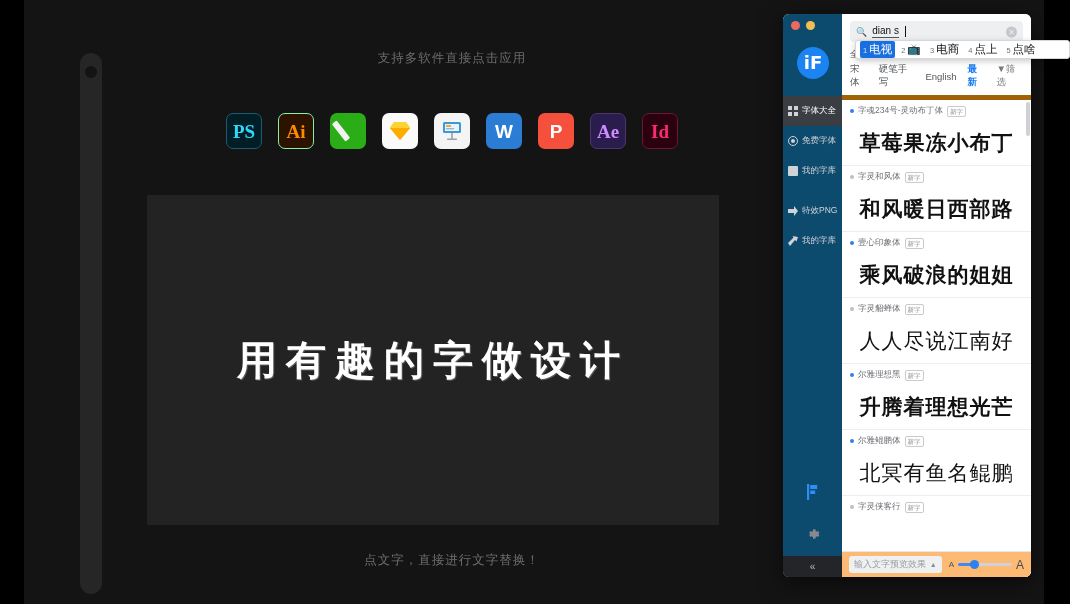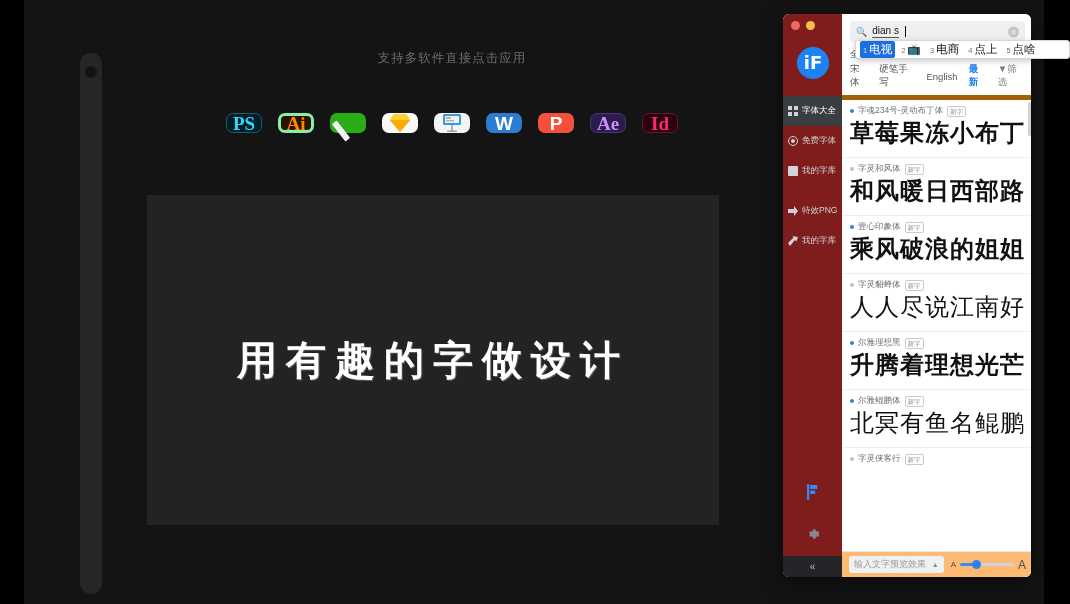--- a/index.html
+++ b/index.html
@@ -32,27 +32,27 @@
   .hint-bottom {
     position: absolute; left: 123px; top: 552px; width: 610px;
     text-align: center; color: #6e6e6e; font-size: 12.5px; letter-spacing: 1px;
   }
 
   .app-icons {
     position: absolute; left: 123px; top: 113px; width: 610px;
     display: flex; justify-content: center; align-items: center; gap: 16px;
   }
   .app-icon {
-    width: 36px; height: 20px; border-radius: 7px;
+    width: 36px; height: 36px; border-radius: 7px;
     display: flex; align-items: center; justify-content: center;
     font-size: 19px; font-weight: bold; line-height: 1;
     font-family: "Liberation Serif", serif;
   }
   .ic-ps { background: #011e26; color: #2ed9fb; border: 1px solid #1b5c70; }
-  .ic-ai { background: #2b1300; color: #ff8a00; border: 3px solid #86efac; }
+  .ic-ai { background: #2b1300; color: #ff8a00; border: 1px solid #86efac; }
   .ic-num { background: #2aad16; position: relative; }
   .ic-num::after {
     content: ""; position: absolute; left: 8px; top: 7px;
     width: 6px; height: 22px; background: #f2f2f2;
     transform: rotate(-38deg); border-radius: 1px;
     box-shadow: 9px 5px 0 -1px rgba(255,255,255,0.0);
   }
   .ic-sketch { background: #fafafa; }
   .ic-key { background: #f4f4f4; }
   .ic-word { background: #2b7cd3; color: #fff; font-family: "Liberation Sans", sans-serif; }
@@ -75,21 +75,21 @@
 
   
   .fm-window {
     position: absolute; left: 783px; top: 14px;
     width: 248px; height: 563px;
     background: #ffffff; border-radius: 6px; overflow: hidden;
     box-shadow: 0 6px 24px rgba(0,0,0,.55);
     display: flex;
   }
   .fm-side {
-    width: 59px; background: #7f1d1d; position: relative; flex: 0 0 59px;
+    width: 59px; background: #0c4a6e; position: relative; flex: 0 0 59px;
   }
   .traffic { position: absolute; left: 8px; top: 7px; display: flex; gap: 6px; }
   .tl { width: 9px; height: 9px; border-radius: 50%; }
   .tl-r { background: #ec6a5e; }
   .tl-y { background: #f4bf4f; }
   .fm-logo {
     position: absolute; left: 14px; top: 33px;
     width: 32px; height: 32px; border-radius: 50%; background: #1b84f2;
     display: flex; align-items: center; justify-content: center;
   }
@@ -188,21 +188,21 @@
   .fm-list { flex: 1; overflow: hidden; position: relative; background: #fff; }
   .font-item { border-bottom: 1px solid #eceef0; padding: 5px 8px 8px 8px; }
   .font-meta { display: flex; align-items: center; gap: 4px; }
   .font-dot { width: 4px; height: 4px; border-radius: 50%; flex: 0 0 4px; }
   .font-name { font-size: 8.5px; color: #6e7176; white-space: nowrap; }
   .font-badge {
     font-size: 6.5px; color: #8b8e93; border: 1px solid #c8cacd;
     border-radius: 2px; padding: 0 2px; line-height: 9px;
   }
   .font-sample {
-    margin-top: 0; font-size: 24px; color: #111; text-align: center;
+    margin-top: 12px; font-size: 21px; color: #111; text-align: center;
     letter-spacing: 1px; font-family: "DejaVu Sans", sans-serif;
     white-space: nowrap;
   }
   .font-sample.bold { font-weight: bold; }
   .font-sample.serif { font-family: Liberation Serif, serif; text-align: center; }
   .fm-scrollbar {
     position: absolute; right: 1px; top: 2px; width: 4px; height: 34px;
     background: #cfd1d4; border-radius: 2px;
   }
 
@@ -277,20 +277,21 @@
         </div>
       <div class="app-icon ic-id">
           <span>Id</span>
         </div>
     </div>
 
     <div class="canvas">
       <div class="canvas-text">用有趣的字做设计</div>
     </div>
 
+    <div class="hint-bottom">点文字，直接进行文字替换！</div>
   </div>
 
   <div class="fm-window">
 
     <div class="fm-side">
       <div class="traffic">
         <div class="tl tl-r"></div>
         <div class="tl tl-y"></div>
       </div>
       <div class="fm-logo">

